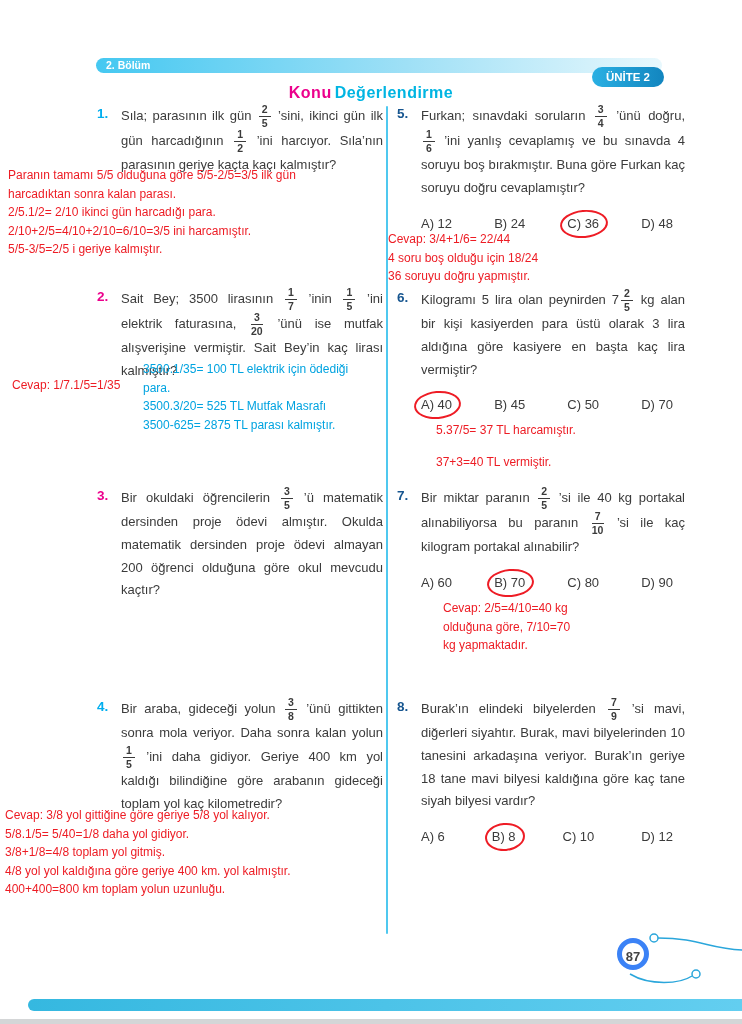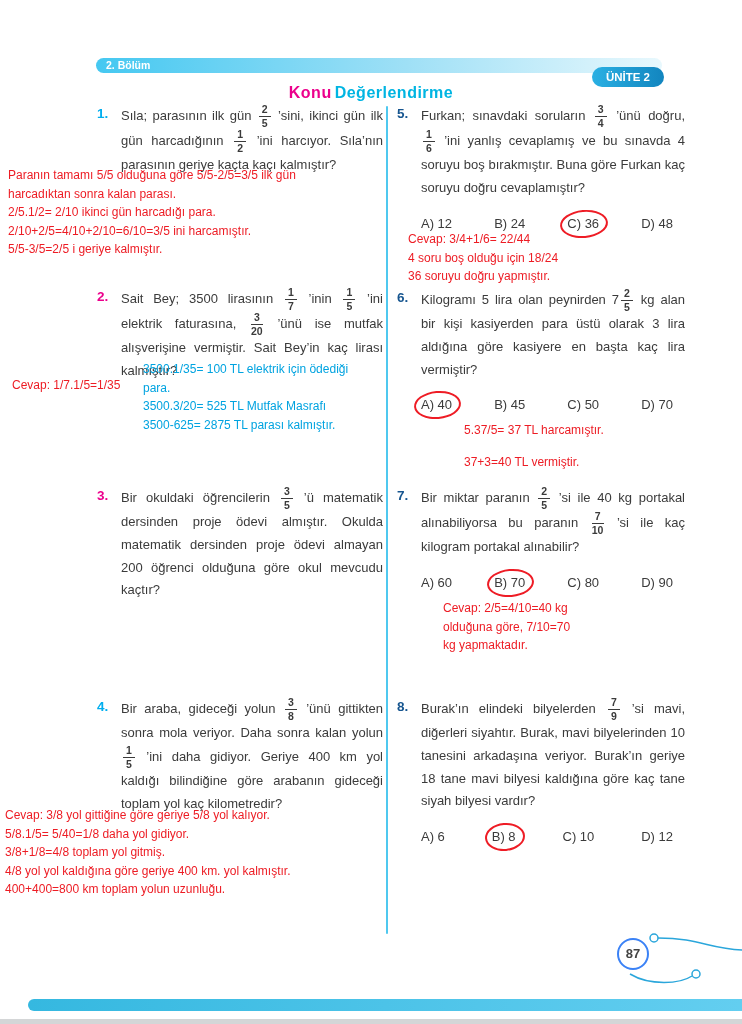--- a/index.html
+++ b/index.html
@@ -38,21 +38,21 @@
   .opt.circled::after { content:""; position:absolute; left:-7px; right:-9px; top:-6px; bottom:-7px;
     border:2px solid #ee1c25; border-radius:50%; transform:rotate(-5deg); }
 
   
   .ann { position:absolute; font-weight:normal; font-size:12px; line-height:1.55; }
   .ann.red { color:#ed1c24; }
   .ann.blue { color:#00a3e0; }
   .ann.gap { line-height:2.7; }
 
   
-  .badge { position:absolute; left:617px; top:938px; width:32px; height:32px; border:2px solid #3b82f6;
+  .badge { position:absolute; left:617px; top:938px; width:32px; height:32px; border:5px solid #3b82f6;
     border-radius:50%; text-align:center; line-height:28px; font-size:13px; color:#444;
     font-weight:bold; background:#fff; z-index:2; }
   .deco { position:absolute; left:606px; top:926px; z-index:1; }
   .bottom-bar { position:absolute; left:28px; top:999px; width:714px; height:12px;
     background:linear-gradient(90deg,#35b8e0,#63cef0); border-radius:6px 0 0 6px; }
   .page-edge { position:absolute; left:0; bottom:0; width:742px; height:5px; background:#d4d6d7; }
 </style>
 </head>
 <body>
 
@@ -96,33 +96,33 @@
   <div class="q" style="left:397px;top:104px;width:288px">
     <span class="qnum c-blue">5.</span>
     <div class="qtext">Furkan; sınavdaki soruların <span class="frac"><span class="fnum">3</span><span class="fden">4</span></span> ’ünü doğru, <span class="frac"><span class="fnum">1</span><span class="fden">6</span></span> ’ini yanlış cevaplamış ve bu sınavda 4 soruyu boş bırakmıştır. Buna göre Furkan kaç soruyu doğru cevaplamıştır?</div>
     <div class="options">
       <span class="opt">A) 12</span>
       <span class="opt">B) 24</span>
       <span class="opt circled">C) 36</span>
       <span class="opt">D) 48</span>
     </div>
   </div>
-  <div class="ann red" style="left:408px;top:230px;width:250px">Cevap: 3/4+1/6= 22/44<br>4 soru boş olduğu için 18/24<br>36 soruyu doğru yapmıştır.</div>
+  <div class="ann red" style="left:388px;top:230px;width:250px">Cevap: 3/4+1/6= 22/44<br>4 soru boş olduğu için 18/24<br>36 soruyu doğru yapmıştır.</div>
 
   <div class="q" style="left:397px;top:288px;width:288px">
     <span class="qnum c-blue">6.</span>
     <div class="qtext">Kilogramı 5 lira olan peynirden 7<span class="frac"><span class="fnum">2</span><span class="fden">5</span></span> kg alan bir kişi kasiyerden para üstü olarak 3 lira aldığına göre kasiyere en başta kaç lira vermiştir?</div>
     <div class="options">
       <span class="opt circled">A) 40</span>
       <span class="opt">B) 45</span>
       <span class="opt">C) 50</span>
       <span class="opt">D) 70</span>
     </div>
   </div>
-  <div class="ann red gap" style="left:464px;top:414px;width:230px">5.37/5= 37 TL harcamıştır.<br>37+3=40 TL vermiştir.</div>
+  <div class="ann red gap" style="left:436px;top:414px;width:230px">5.37/5= 37 TL harcamıştır.<br>37+3=40 TL vermiştir.</div>
 
   <div class="q" style="left:397px;top:486px;width:288px">
     <span class="qnum c-blue">7.</span>
     <div class="qtext">Bir miktar paranın <span class="frac"><span class="fnum">2</span><span class="fden">5</span></span> ’si ile 40 kg portakal alınabiliyorsa bu paranın <span class="frac"><span class="fnum">7</span><span class="fden">10</span></span> ’si ile kaç kilogram portakal alınabilir?</div>
     <div class="options">
       <span class="opt">A) 60</span>
       <span class="opt circled">B) 70</span>
       <span class="opt">C) 80</span>
       <span class="opt">D) 90</span>
     </div>

